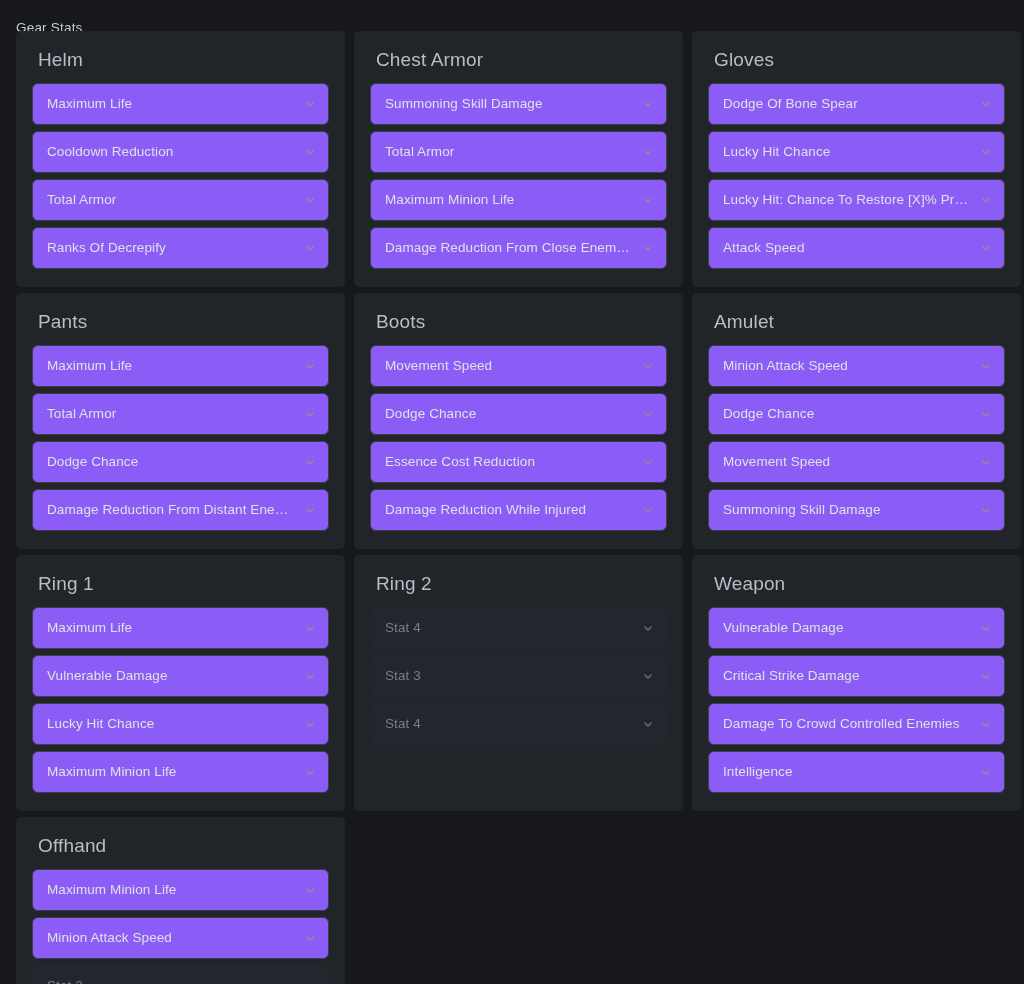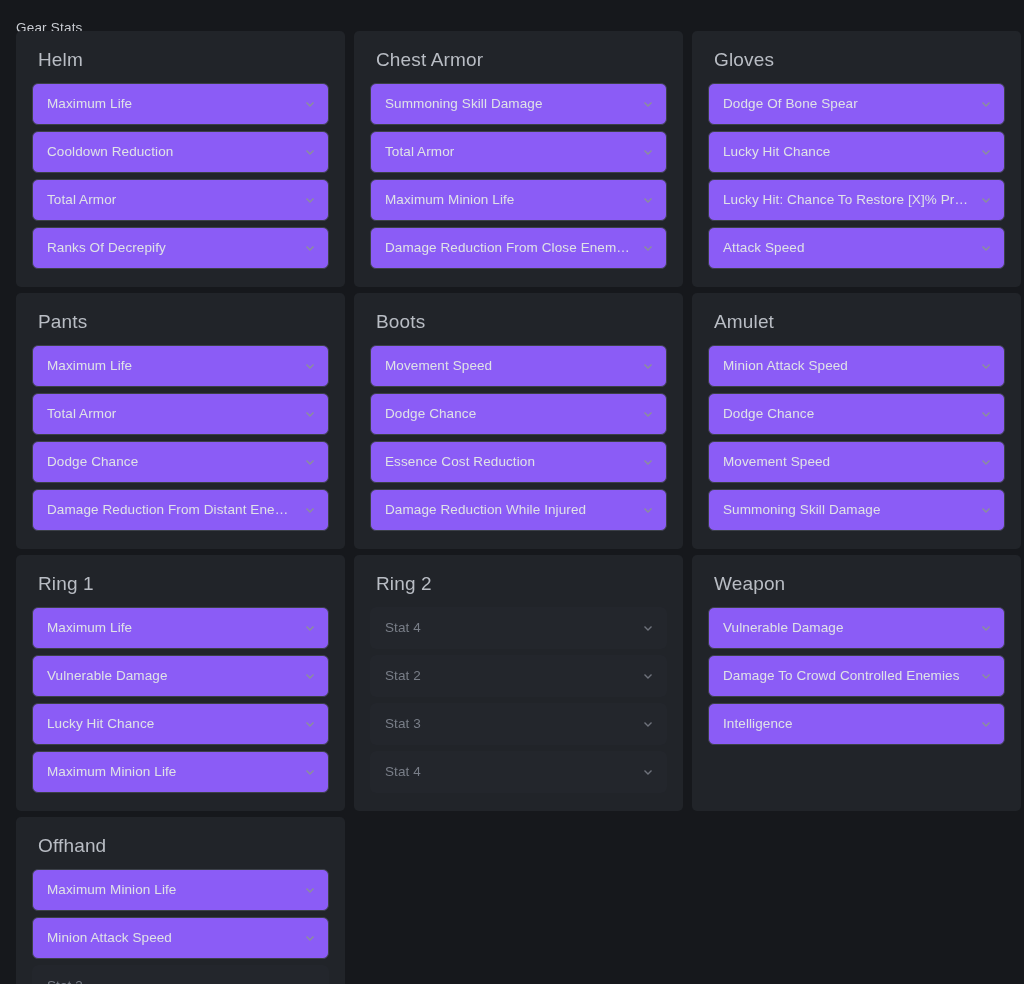--- a/index.html
+++ b/index.html
@@ -381,98 +381,98 @@
         <div class="select-list">
           <div class="select empty">
             <span class="select-value">Stat 4</span>
             <span class="chevron">
               <svg viewBox="0 0 12 12" width="12" height="12">
                 <path d="M2.5 4.5 L6 8 L9.5 4.5"></path>
               </svg>
             </span>
           </div>
           <div class="select empty">
-            <span class="select-value">Stat 2</span>
+            <span class="select-value">Stat 3</span>
+            <span class="chevron">
+              <svg viewBox="0 0 12 12" width="12" height="12">
+                <path d="M2.5 4.5 L6 8 L9.5 4.5"></path>
+              </svg>
+            </span>
+          </div>
+          <div class="select empty">
+            <span class="select-value">Stat 4</span>
+            <span class="chevron">
+              <svg viewBox="0 0 12 12" width="12" height="12">
+                <path d="M2.5 4.5 L6 8 L9.5 4.5"></path>
+              </svg>
+            </span>
+          </div>
+        </div>
+      </div>
+      <div class="card">
+        <div class="card-title">Weapon</div>
+        <div class="select-list">
+          <div class="select">
+            <span class="select-value">Vulnerable Damage</span>
+            <span class="chevron">
+              <svg viewBox="0 0 12 12" width="12" height="12">
+                <path d="M2.5 4.5 L6 8 L9.5 4.5"></path>
+              </svg>
+            </span>
+          </div>
+          <div class="select">
+            <span class="select-value">Critical Strike Damage</span>
+            <span class="chevron">
+              <svg viewBox="0 0 12 12" width="12" height="12">
+                <path d="M2.5 4.5 L6 8 L9.5 4.5"></path>
+              </svg>
+            </span>
+          </div>
+          <div class="select">
+            <span class="select-value">Damage To Crowd Controlled Enemies</span>
+            <span class="chevron">
+              <svg viewBox="0 0 12 12" width="12" height="12">
+                <path d="M2.5 4.5 L6 8 L9.5 4.5"></path>
+              </svg>
+            </span>
+          </div>
+          <div class="select">
+            <span class="select-value">Intelligence</span>
+            <span class="chevron">
+              <svg viewBox="0 0 12 12" width="12" height="12">
+                <path d="M2.5 4.5 L6 8 L9.5 4.5"></path>
+              </svg>
+            </span>
+          </div>
+        </div>
+      </div>
+      <div class="card">
+        <div class="card-title">Offhand</div>
+        <div class="select-list">
+          <div class="select">
+            <span class="select-value">Maximum Minion Life</span>
+            <span class="chevron">
+              <svg viewBox="0 0 12 12" width="12" height="12">
+                <path d="M2.5 4.5 L6 8 L9.5 4.5"></path>
+              </svg>
+            </span>
+          </div>
+          <div class="select">
+            <span class="select-value">Minion Attack Speed</span>
             <span class="chevron">
               <svg viewBox="0 0 12 12" width="12" height="12">
                 <path d="M2.5 4.5 L6 8 L9.5 4.5"></path>
               </svg>
             </span>
           </div>
           <div class="select empty">
             <span class="select-value">Stat 3</span>
             <span class="chevron">
               <svg viewBox="0 0 12 12" width="12" height="12">
                 <path d="M2.5 4.5 L6 8 L9.5 4.5"></path>
               </svg>
             </span>
           </div>
-          <div class="select empty">
-            <span class="select-value">Stat 4</span>
-            <span class="chevron">
-              <svg viewBox="0 0 12 12" width="12" height="12">
-                <path d="M2.5 4.5 L6 8 L9.5 4.5"></path>
-              </svg>
-            </span>
-          </div>
-        </div>
-      </div>
-      <div class="card">
-        <div class="card-title">Weapon</div>
-        <div class="select-list">
-          <div class="select">
-            <span class="select-value">Vulnerable Damage</span>
-            <span class="chevron">
-              <svg viewBox="0 0 12 12" width="12" height="12">
-                <path d="M2.5 4.5 L6 8 L9.5 4.5"></path>
-              </svg>
-            </span>
-          </div>
-          <div class="select">
-            <span class="select-value">Damage To Crowd Controlled Enemies</span>
-            <span class="chevron">
-              <svg viewBox="0 0 12 12" width="12" height="12">
-                <path d="M2.5 4.5 L6 8 L9.5 4.5"></path>
-              </svg>
-            </span>
-          </div>
-          <div class="select">
-            <span class="select-value">Intelligence</span>
-            <span class="chevron">
-              <svg viewBox="0 0 12 12" width="12" height="12">
-                <path d="M2.5 4.5 L6 8 L9.5 4.5"></path>
-              </svg>
-            </span>
-          </div>
-        </div>
-      </div>
-      <div class="card">
-        <div class="card-title">Offhand</div>
-        <div class="select-list">
-          <div class="select">
-            <span class="select-value">Maximum Minion Life</span>
-            <span class="chevron">
-              <svg viewBox="0 0 12 12" width="12" height="12">
-                <path d="M2.5 4.5 L6 8 L9.5 4.5"></path>
-              </svg>
-            </span>
-          </div>
-          <div class="select">
-            <span class="select-value">Minion Attack Speed</span>
-            <span class="chevron">
-              <svg viewBox="0 0 12 12" width="12" height="12">
-                <path d="M2.5 4.5 L6 8 L9.5 4.5"></path>
-              </svg>
-            </span>
-          </div>
-          <div class="select empty">
-            <span class="select-value">Stat 3</span>
-            <span class="chevron">
-              <svg viewBox="0 0 12 12" width="12" height="12">
-                <path d="M2.5 4.5 L6 8 L9.5 4.5"></path>
-              </svg>
-            </span>
-          </div>
         </div>
       </div>
     </div>
 
 </div>
 
 </body></html>

